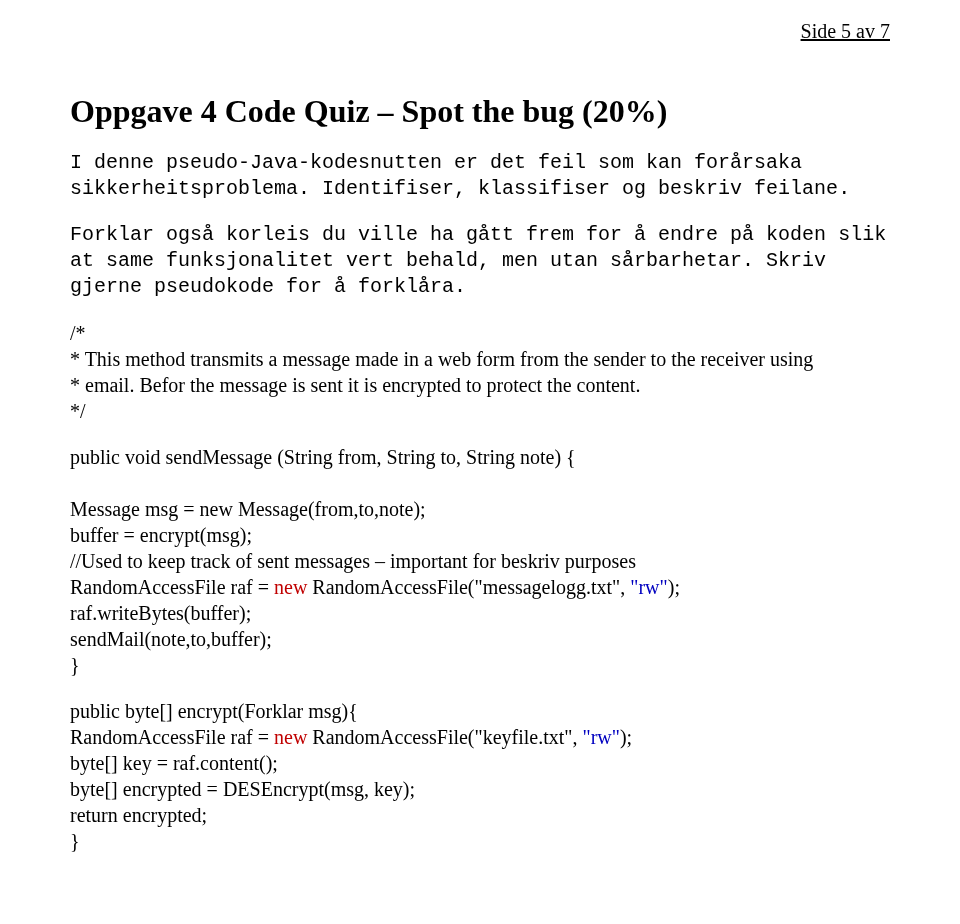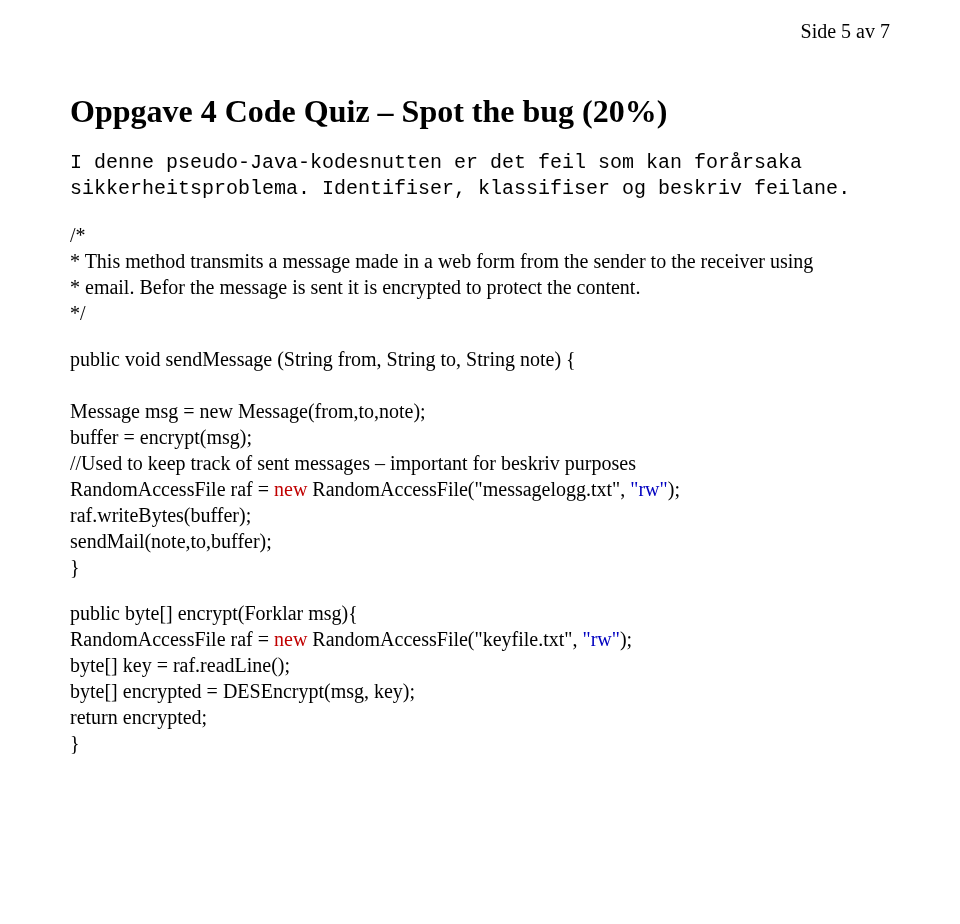--- a/index.html
+++ b/index.html
@@ -10,20 +10,21 @@
     color: #000000;
     width: 960px;
   }
   .page {
     padding: 20px 70px 40px 70px;
   }
   .page-header {
     text-align: right;
     font-size: 20px;
     margin-bottom: 50px;
+    text-decoration: underline;
   }
   h1.title {
     font-size: 32px;
     font-weight: bold;
     margin: 12px 0 20px 0;
   }
   p.body {
     font-size: 20px;
     line-height: 1.3;
     margin: 0 0 20px 0;
@@ -41,36 +42,37 @@
 </head>
 <body>
 
 <div class="page">
 
   <div class="page-header">Side 5 av 7</div>
 
   <h1 class="title">Oppgave 4 Code Quiz – Spot the bug (20%)</h1>
 
   <p class="body">I denne pseudo-Java-kodesnutten er det feil som kan forårsaka sikkerheitsproblema. Identifiser, klassifiser og beskriv feilane.</p>
+  <p class="body">Forklar også korleis du ville ha gått frem for å endre på koden slik at same funksjonalitet vert behald, men utan sårbarhetar. Skriv gjerne pseudokode for å forklåra.</p>
 
   <div class="code">/*
 * This method transmits a message made in a web form from the sender to the receiver using
 * email. Befor the message is sent it is encrypted to protect the content.
 */</div>
 
   <div class="code"><span>public void sendMessage (String from, String to, String note) {</span>
 
 <span>Message msg = new Message(from,to,note);</span>
 <span>buffer = encrypt(msg);</span>
 <span>//Used to keep track of sent messages – important for beskriv purposes</span>
 <span>RandomAccessFile raf = </span><span class="kw">new</span><span> RandomAccessFile("messagelogg.txt", </span><span class="str">"rw"</span><span>);</span>
 <span>raf.writeBytes(buffer);</span>
 <span>sendMail(note,to,buffer);</span>
 <span>}</span></div>
 
   <div class="code"><span>public byte[] encrypt(Forklar msg){</span>
 <span>RandomAccessFile raf = </span><span class="kw">new</span><span> RandomAccessFile("keyfile.txt", </span><span class="str">"rw"</span><span>);</span>
-<span>byte[] key = raf.readLine();</span>
+<span>byte[] key = raf.content();</span>
 <span>byte[] encrypted = DESEncrypt(msg, key);</span>
 <span>return encrypted;</span>
 <span>}</span></div>
 
 </div>
 
 </body></html>

